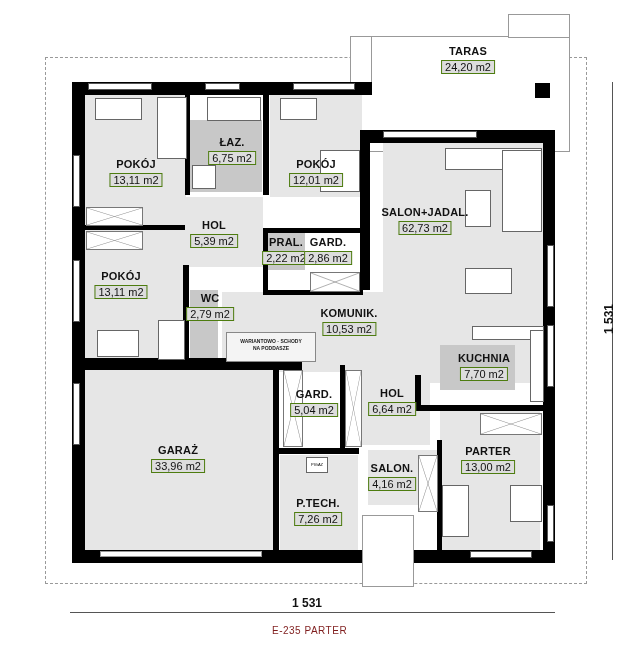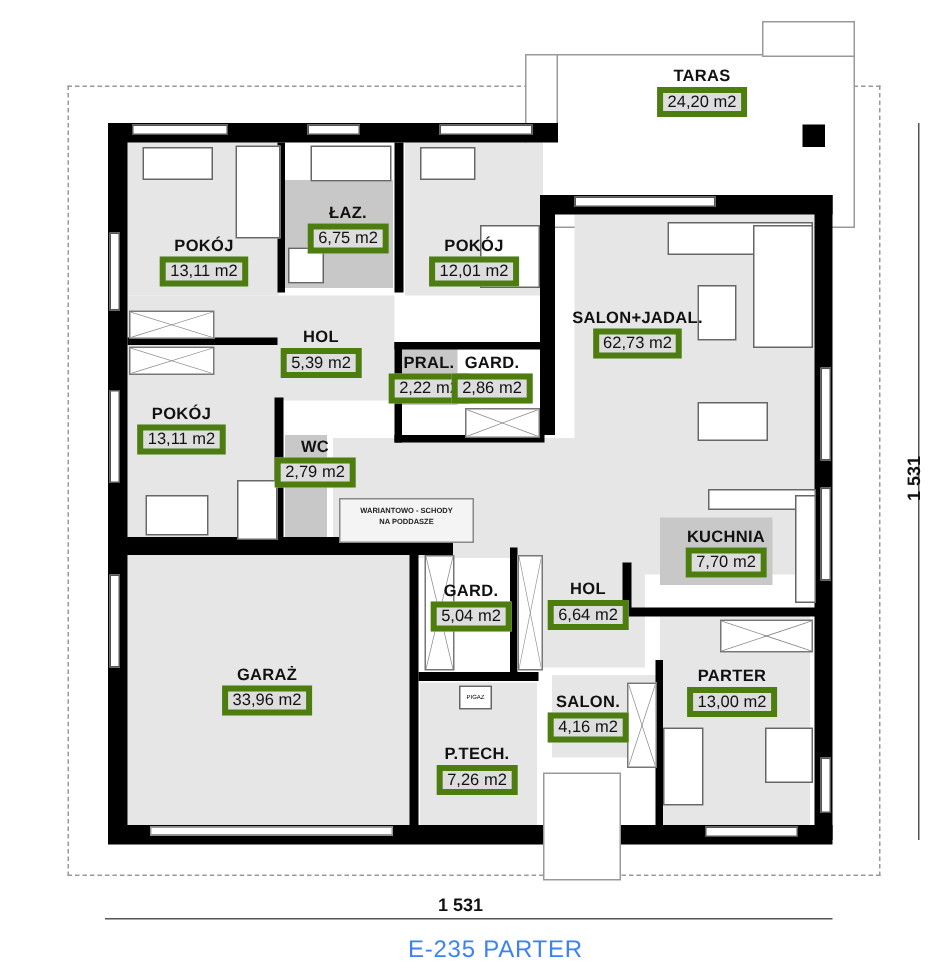--- a/index.html
+++ b/index.html
@@ -5,28 +5,28 @@
   html,body{margin:0;padding:0;background:#fff;}
   body{width:634px;height:649px;position:relative;overflow:hidden;font-family:"Liberation Sans",sans-serif;}
   .abs{position:absolute;}
   .plan{position:absolute;left:0;top:0;width:634px;height:649px;}
   .floor{position:absolute;background:#e6e6e6;}
   .floor.dark{background:#c8c8c8;}
   .floor.white{background:#fff;}
   .wall{position:absolute;background:#000;}
   .lbl{position:absolute;text-align:center;transform:translateX(-50%);white-space:nowrap;}
   .lbl .name{font-weight:bold;font-size:11px;letter-spacing:0.2px;color:#111;display:block;font-family:"Liberation Sans",sans-serif;}
-  .lbl .area{display:inline-block;font-size:11px;color:#111;border:4px solid #4d7c0f;background:#ddd;padding:0 3px;margin-top:1px;}
+  .lbl .area{display:inline-block;font-size:11px;color:#111;border:1px solid #4d7c0f;background:#ddd;padding:0 3px;margin-top:1px;}
   .dash{position:absolute;border:1px dashed #999;}
   .thin{position:absolute;border:1px solid #777;background:#fff;}
   .furn{position:absolute;border:1px solid #666;background:#fff;}
   .win{position:absolute;background:#fff;border:1px solid #555;}
   .dimline{position:absolute;background:#555;}
   .dimtxt{position:absolute;font-weight:bold;font-size:12px;color:#111;}
-  .title{position:absolute;font-size:16px;color:#3b82f6;letter-spacing:0.5px;}
+  .title{position:absolute;font-size:10px;color:#7f1d1d;letter-spacing:0.5px;}
   .stairnote{position:absolute;font-size:5px;font-weight:bold;color:#222;text-align:center;line-height:7px;}
   .xbox{position:absolute;border:1px solid #777;background:#fff;overflow:hidden;}
   .xbox svg{position:absolute;left:0;top:0;width:100%;height:100%;}
 </style>
 </head>
 <body>
 
 <div class="plan">
 
   <div class="dash" style="left:45px;top:57px;width:540px;height:525px;"></div>
@@ -191,20 +191,24 @@
     <span class="area">2,86 m2</span>
   </div>
   <div class="lbl" style="left:121px;top:270px;">
     <span class="name">POKÓJ</span>
     <span class="area">13,11 m2</span>
   </div>
   <div class="lbl" style="left:210px;top:292px;">
     <span class="name">WC</span>
     <span class="area">2,79 m2</span>
   </div>
+  <div class="lbl" style="left:349px;top:307px;">
+    <span class="name">KOMUNIK.</span>
+    <span class="area">10,53 m2</span>
+  </div>
   <div class="lbl" style="left:484px;top:352px;">
     <span class="name">KUCHNIA</span>
     <span class="area">7,70 m2</span>
   </div>
   <div class="lbl" style="left:178px;top:428px;margin-top:16px;">
     <span class="name">GARAŻ</span>
     <span class="area">33,96 m2</span>
   </div>
   <div class="lbl" style="left:314px;top:388px;">
     <span class="name">GARD.</span>

